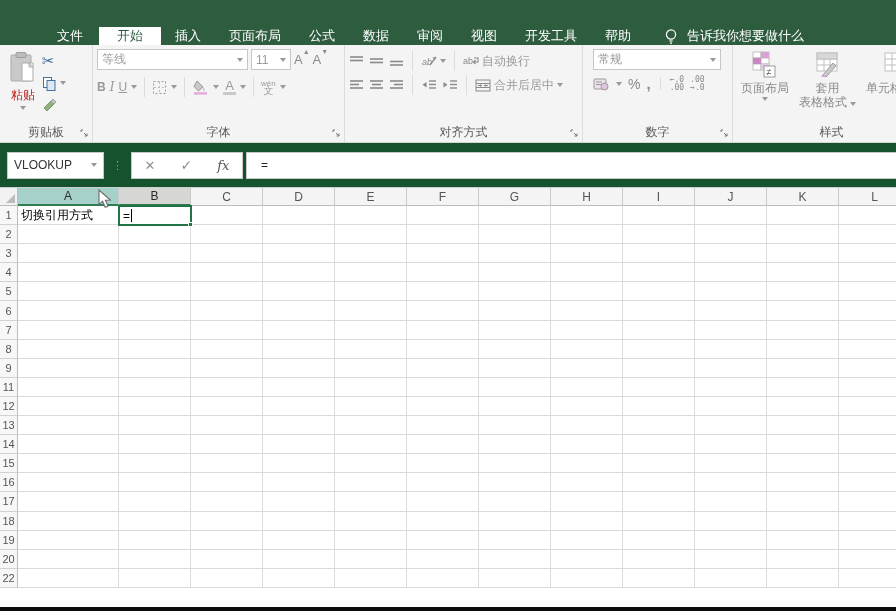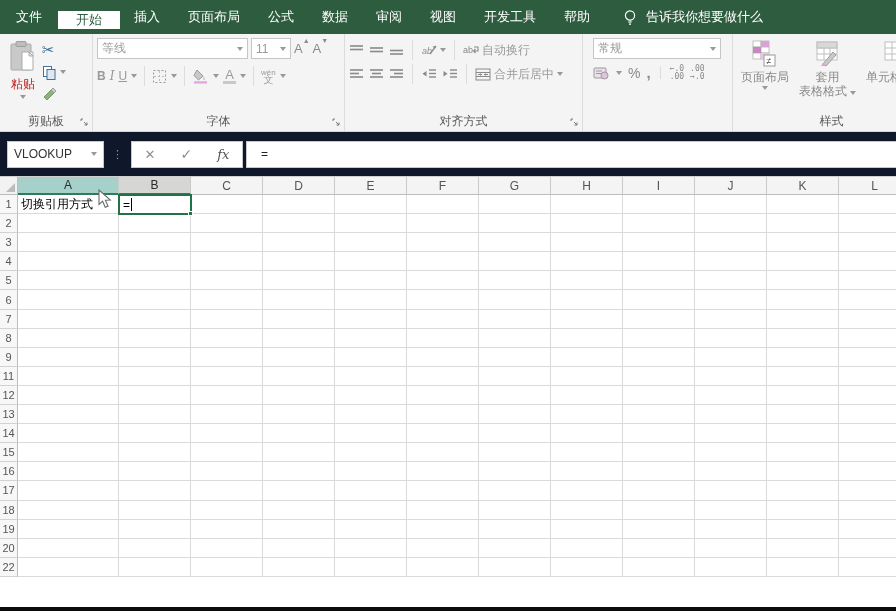--- a/index.html
+++ b/index.html
@@ -1,20 +1,20 @@
 <!DOCTYPE html>
 <html><head>
 <meta charset="utf-8">
 <style>
   * { margin:0; padding:0; box-sizing:border-box; }
   html,body { width:896px; height:611px; overflow:hidden; }
   body { font-family:"Liberation Sans","DejaVu Sans",sans-serif; font-size:12px; color:#444; background:#fff; position:relative; }
 
   
-  .tabbar { height:34px; background:#2E5C3F; display:flex; align-items:center; color:#fff; }
+  .tabbar { height:45px; background:#2E5C3F; display:flex; align-items:flex-end; color:#fff;padding-left:41px; }
   .tab { padding:0 14px; display:flex; align-items:center; font-size:13px; cursor:default; }
   .tab.file { padding:0 16px; }
   .tab.active { background:#fff; color:#2E5C3F; margin-top:5px; padding:0 18px; }
   .tellme { display:flex; align-items:center; gap:8px; margin-left:18px; font-size:13px; }
 
   
   .ribbon { height:98px; background:#F4F4F4; border-bottom:1px solid #D5D5D5; display:flex; overflow:hidden; }
   .rgroup { position:relative; border-right:1px solid #DCDCDC; display:flex; flex-direction:column; flex:none; }
   .rgroup .content { flex:1; padding:4px 4px 0 4px; }
   .glabel { height:20px; display:flex; align-items:center; justify-content:center; color:#5A5A5A; font-size:12px; position:relative; flex:none; }
@@ -51,21 +51,21 @@
   .g-num { width:150px; }
   .g-num .row2 { display:flex; align-items:center; gap:6px; margin-top:5px; color:#8a8a8a; }
   .decbtn { font-size:8px; line-height:8px; text-align:center; color:#8a8a8a; font-family:"DejaVu Sans Mono",monospace; }
 
   
   .g-style { flex:1; border-right:none; }
   .g-style .content { display:flex; gap:10px; padding-left:8px; }
   .sbtn { display:flex; flex-direction:column; align-items:center; gap:2px; color:#8a8a8a; white-space:nowrap; font-size:12px; line-height:14px; padding-top:2px; }
 
   
-  .fbar { height:45px; background:#0f172a; display:flex; align-items:center; padding:0; border-bottom:1px solid #CFCFCF; }
+  .fbar { height:45px; background:#14532d; display:flex; align-items:center; padding:0; border-bottom:1px solid #CFCFCF; }
   .namebox { width:97px; height:27px; background:#fff; border:1px solid #C8C8C8; margin-left:7px; display:flex; align-items:center; padding:0 6px; justify-content:space-between; color:#333; }
   .fdots { color:#999; font-size:11px; letter-spacing:0; margin:0 8px; }
   .fxbox { width:112px; height:27px; background:#fff; border:1px solid #C8C8C8; display:flex; align-items:center; justify-content:space-around; color:#8f8f8f; }
   .fxbox .fx { font-family:"DejaVu Serif","Liberation Serif",serif; font-style:italic; color:#555; font-size:13px; }
   .finput { flex:1; height:27px; background:#fff; border:1px solid #C8C8C8; border-right:none; margin-left:3px; display:flex; align-items:center; padding-left:14px; color:#222; }
 
   
   .grid { position:relative; height:429px; background:#fff; overflow:hidden; }
   .hdr-row { display:flex; height:18px; }
   .corner { width:18px; height:18px; background:#F2F2F2; border-right:1px solid #BDBDBD; border-bottom:1px solid #BDBDBD; position:relative; flex:none; }
@@ -359,20 +359,28 @@
           <span style="font-size:15px;font-weight:bold">,</span>
           <span class="vline"></span>
           <span class="decbtn">
             <span>←.0</span><br><span>.00</span>
           </span>
           <span class="decbtn">
             <span>.00</span><br><span>→.0</span>
           </span>
         </div>
       </div>
+      <div class="glabel">
+        <span>数字</span>
+        <span class="launcher">
+          <svg width="9" height="9" viewBox="0 0 9 9">
+              <path d="M1 3 V1 H3 M4 4 L7 7 M7 4.5 V7 H4.5" fill="none" stroke="#777" stroke-width="1"></path>
+            </svg>
+        </span>
+      </div>
     </div>
 
     <div class="rgroup g-style">
       <div class="content">
         <div class="sbtn">
           <span style="position:relative">
             <svg width="30" height="28" viewBox="0 0 30 28">
                 <g stroke="#BFBFBF" fill="#fff">
                   <rect x="3" y="1" width="8" height="6"></rect>
                   <rect x="11" y="1" width="8" height="6"></rect>

